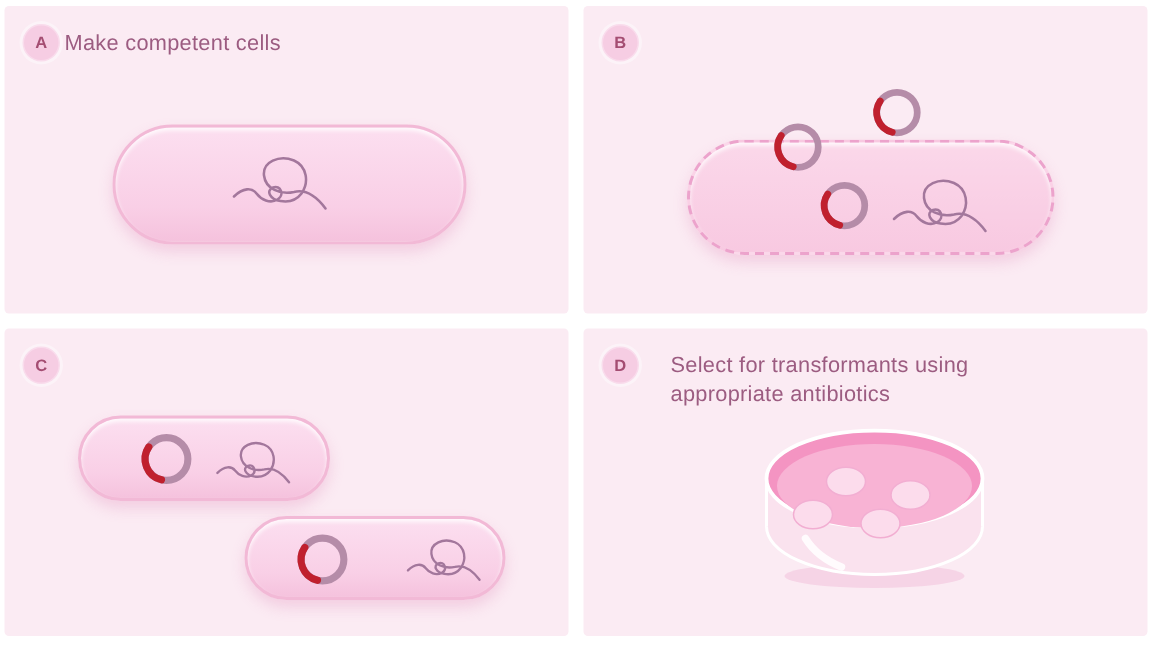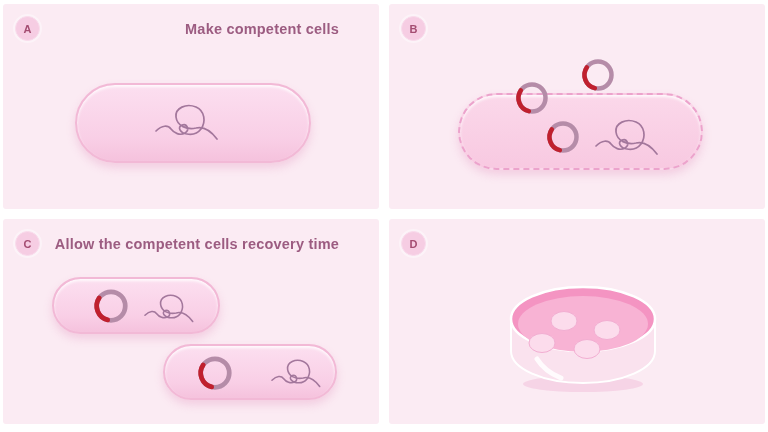--- a/index.html
+++ b/index.html
@@ -16,21 +16,21 @@
     position:relative;background:#fbebf3;border-radius:3px;overflow:hidden;
   }
   .badge{
     position:absolute;left:12px;top:12px;width:23px;height:23px;border-radius:50%;
     background:#f6cde3;border:1px solid #f9dcec;
     box-shadow:0 0 0 2px rgba(255,255,255,0.4);
     display:flex;align-items:center;justify-content:center;
     font-size:11px;font-weight:bold;color:#a44d72;
   }
   .title{
-    margin:16px 40px 0 40px;text-align:right;font-weight:bold;
+    margin:16px 40px 0 40px;text-align:left;font-weight:normal;
     font-size:14.5px;line-height:1.28;color:#9c5c81;letter-spacing:.2px;
   }
   .title.narrow{max-width:260px;margin-left:auto;margin-right:auto;}
   .cell{
     position:absolute;border-radius:999px;
     background:linear-gradient(180deg,#fcdff0 0%,#f9cfe6 70%,#f5c2dd 100%);
     border:2px solid #f2b9d6;box-sizing:border-box;
     box-shadow:0 5px 9px rgba(226,140,184,0.30), inset 0 2px 3px rgba(255,255,255,0.85);
   }
   .cell.dashed{
@@ -78,21 +78,20 @@
     <svg class="abs" style="left:156px;top:115px;" width="36" height="36" viewBox="0 0 40 40">
       <circle cx="20" cy="20" r="15" fill="none" stroke="#b58ca8" stroke-width="5"></circle>
       <path d="M7.6,11.5 A15,15 0 0 0 16.5,34.6" fill="none" stroke="#c0202e" stroke-width="5" stroke-linecap="round"></path>
     </svg>
   </section>
 
   <section class="panel">
     <div class="badge">
       <span>C</span>
     </div>
-    <div class="title">Allow the competent cells recovery time</div>
 
     <div class="cell" style="left:49px;top:58px;width:168px;height:57px;">
       <svg class="abs" style="left:38px;top:8px;" width="38" height="38" viewBox="0 0 40 40">
         <circle cx="20" cy="20" r="15" fill="none" stroke="#b58ca8" stroke-width="5"></circle>
         <path d="M7.6,11.5 A15,15 0 0 0 16.5,34.6" fill="none" stroke="#c0202e" stroke-width="5" stroke-linecap="round"></path>
       </svg>
       <svg class="abs" style="left:88px;top:12px;" width="56" height="36" viewBox="0 0 70 46">
         <path d="M3,31 C9,25 15,25 18,29 C21,33 27,36 32,33 C37,30 34,23 29,25 C24,27 27,33 34,34 C40,35 45,33 48,29 C53,22 52,11 43,7 C33,3 22,8 23,17 C24,26 34,30 43,28 C51,26 58,31 64,39" fill="none" stroke="#a3779c" stroke-width="2" stroke-linecap="round"></path>
       </svg>
     </div>
@@ -105,20 +104,21 @@
       <svg class="abs" style="left:104px;top:10px;" width="56" height="36" viewBox="0 0 70 46">
         <path d="M3,31 C9,25 15,25 18,29 C21,33 27,36 32,33 C37,30 34,23 29,25 C24,27 27,33 34,34 C40,35 45,33 48,29 C53,22 52,11 43,7 C33,3 22,8 23,17 C24,26 34,30 43,28 C51,26 58,31 64,39" fill="none" stroke="#a3779c" stroke-width="2" stroke-linecap="round"></path>
       </svg>
     </div>
   </section>
 
   <section class="panel">
     <div class="badge">
       <span>D</span>
     </div>
+    <div class="title narrow">Select for transformants using appropriate antibiotics</div>
 
     <svg class="abs" style="left:118px;top:66px;" width="152" height="110" viewBox="0 0 152 110">
 
       <ellipse cx="76" cy="99" rx="60" ry="8" fill="rgba(238,170,205,0.35)"></ellipse>
 
       <ellipse cx="76" cy="66" rx="72" ry="32" fill="#fae2ee" stroke="#ffffff" stroke-width="2"></ellipse>
       <rect x="4" y="34" width="144" height="32" fill="#fae2ee"></rect>
       <line x1="4" y1="34" x2="4" y2="66" stroke="#ffffff" stroke-width="2"></line>
       <line x1="148" y1="34" x2="148" y2="66" stroke="#ffffff" stroke-width="2"></line>
       <path d="M30,74 C35,82 44,89 54,93" fill="none" stroke="rgba(255,255,255,0.85)" stroke-width="5" stroke-linecap="round"></path>

